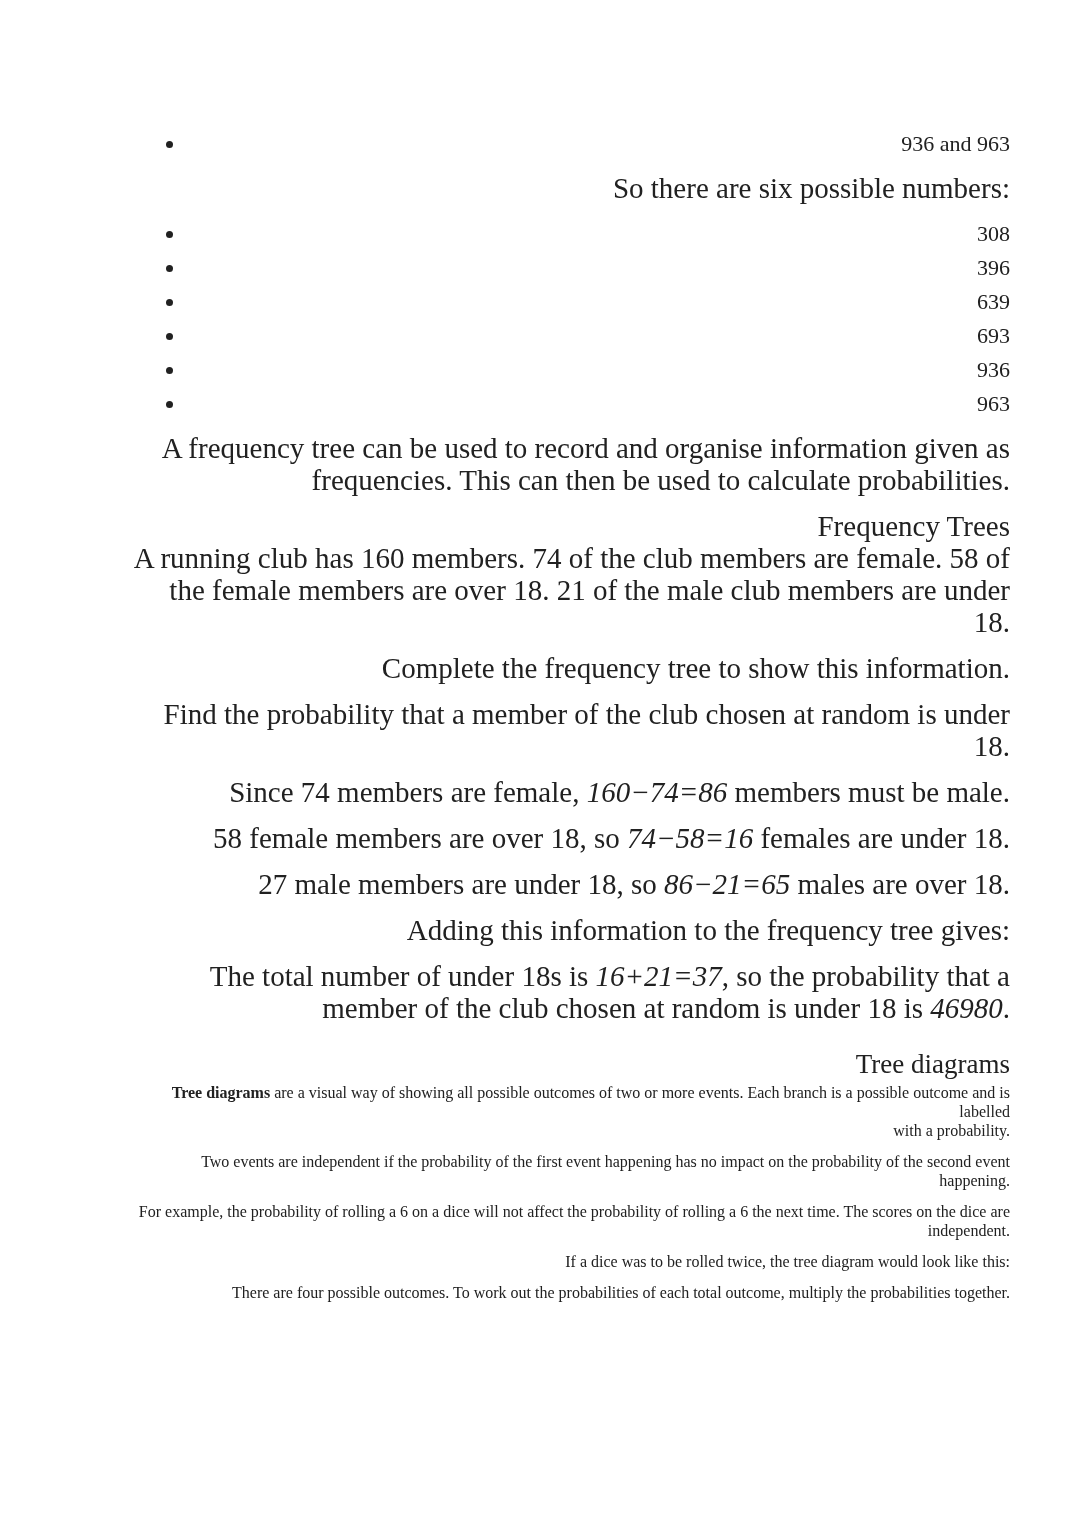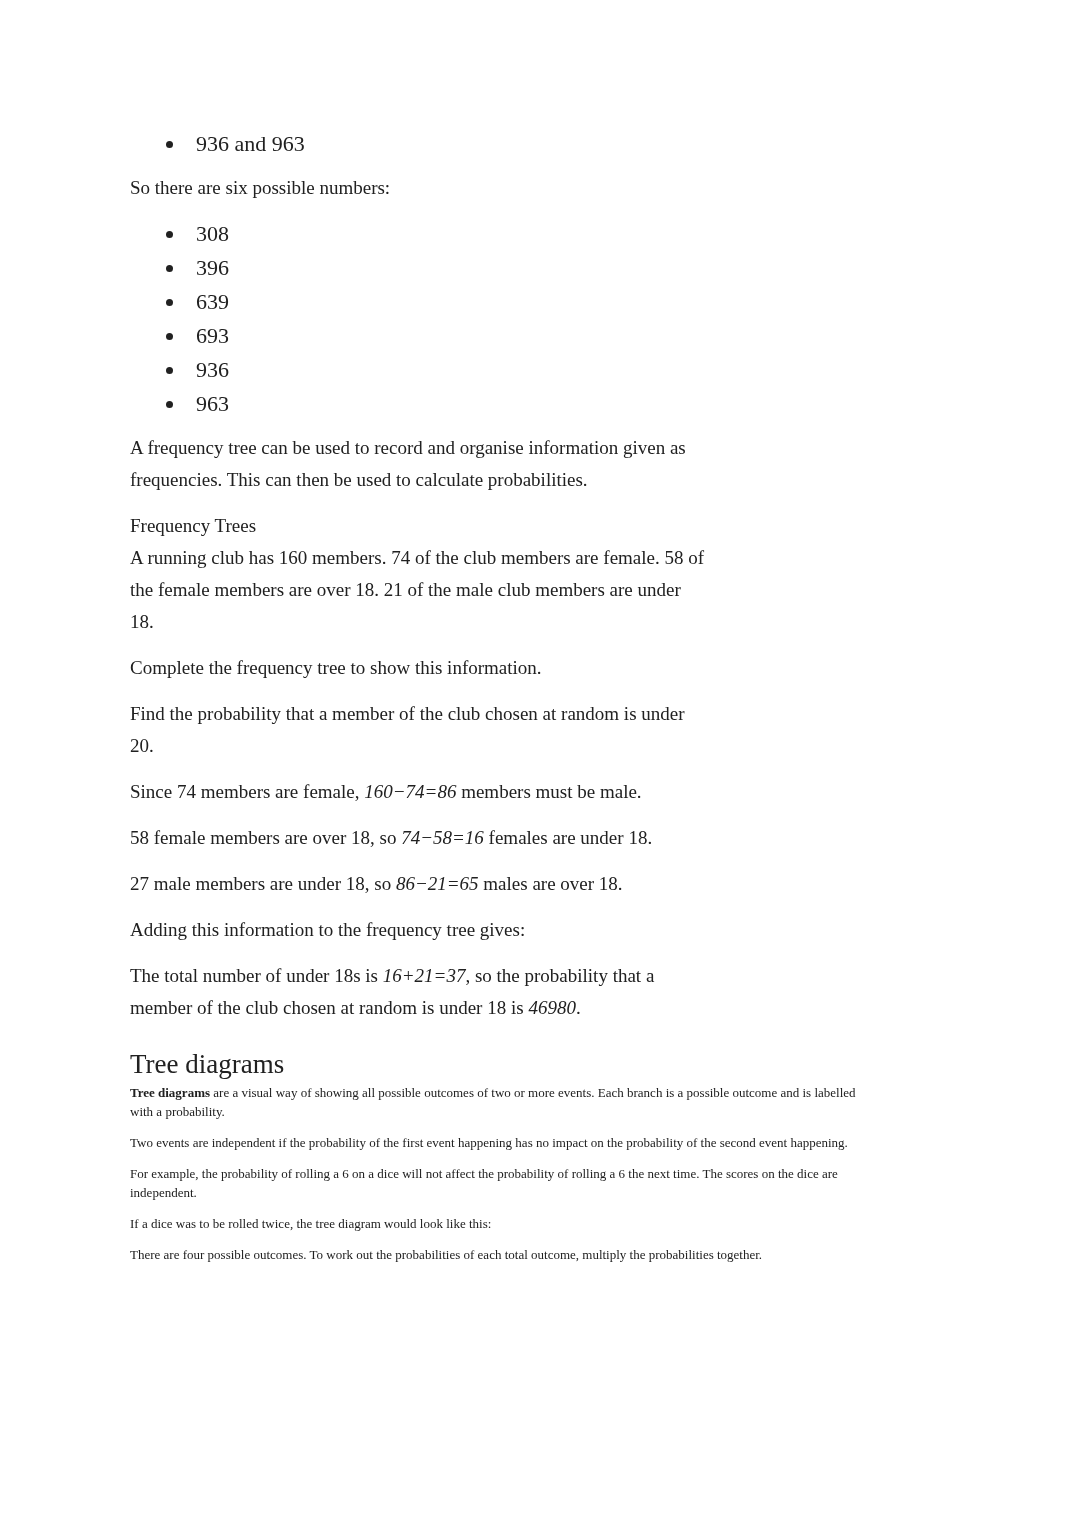--- a/index.html
+++ b/index.html
@@ -9,25 +9,26 @@
     background: #ffffff;
     color: #212121;
     font-family: "Liberation Serif", "DejaVu Serif", serif;
     overflow: hidden;
   }
   .page {
     box-sizing: border-box;
     width: 1080px;
     height: 1527px;
     padding: 128px 70px 0 130px;
+    text-align: right;
   }
   .content { width: 880px; }
 
   p.body {
-    font-size: 19px;
+    font-size: 29px;
     line-height: 32px;
     margin: 0 0 14px 0;
     white-space: pre-line;
   }
   p.lead { margin-bottom: 0; }          
   .it { }
   .bold-lead { font-weight: bold; }
 
   ul.bullets {
     list-style: none;
@@ -51,21 +52,21 @@
     background: #212121;
   }
 
   h2.tree-heading {
     font-size: 27px;
     line-height: 34px;
     font-weight: normal;
     margin: 23px 0 2px 0;
   }
   p.small {
-    font-size: 13px;
+    font-size: 16px;
     line-height: 19px;
     margin: 0 0 12px 0;
     white-space: pre-line;
   }
 </style>
 </head>
 <body>
 
 <div class="page">
   <div class="content">
@@ -92,21 +93,21 @@
 frequencies. This can then be used to calculate probabilities.</p>
     <p class="body lead">Frequency Trees</p>
 
     <p class="body">A running club has 160 members. 74 of the club members are female. 58 of
 the female members are over 18. 21 of the male club members are under
 18.</p>
 
     <p class="body">Complete the frequency tree to show this information.</p>
 
     <p class="body">Find the probability that a member of the club chosen at random is under
-20.</p>
+18.</p>
 
     <p class="body"><span>Since 74 members are female, </span><i class="it">160−74=86</i><span> members must be male.</span></p>
 
     <p class="body"><span>58 female members are over 18, so </span><i class="it">74−58=16</i><span> females are under 18.</span></p>
 
     <p class="body"><span>27 male members are under 18, so </span><i class="it">86−21=65</i><span> males are over 18.</span></p>
 
     <p class="body">Adding this information to the frequency tree gives:</p>
 
     <p class="body"><span>The total number of under 18s is </span><i class="it">16+21=37</i><span>, so the probability that a

